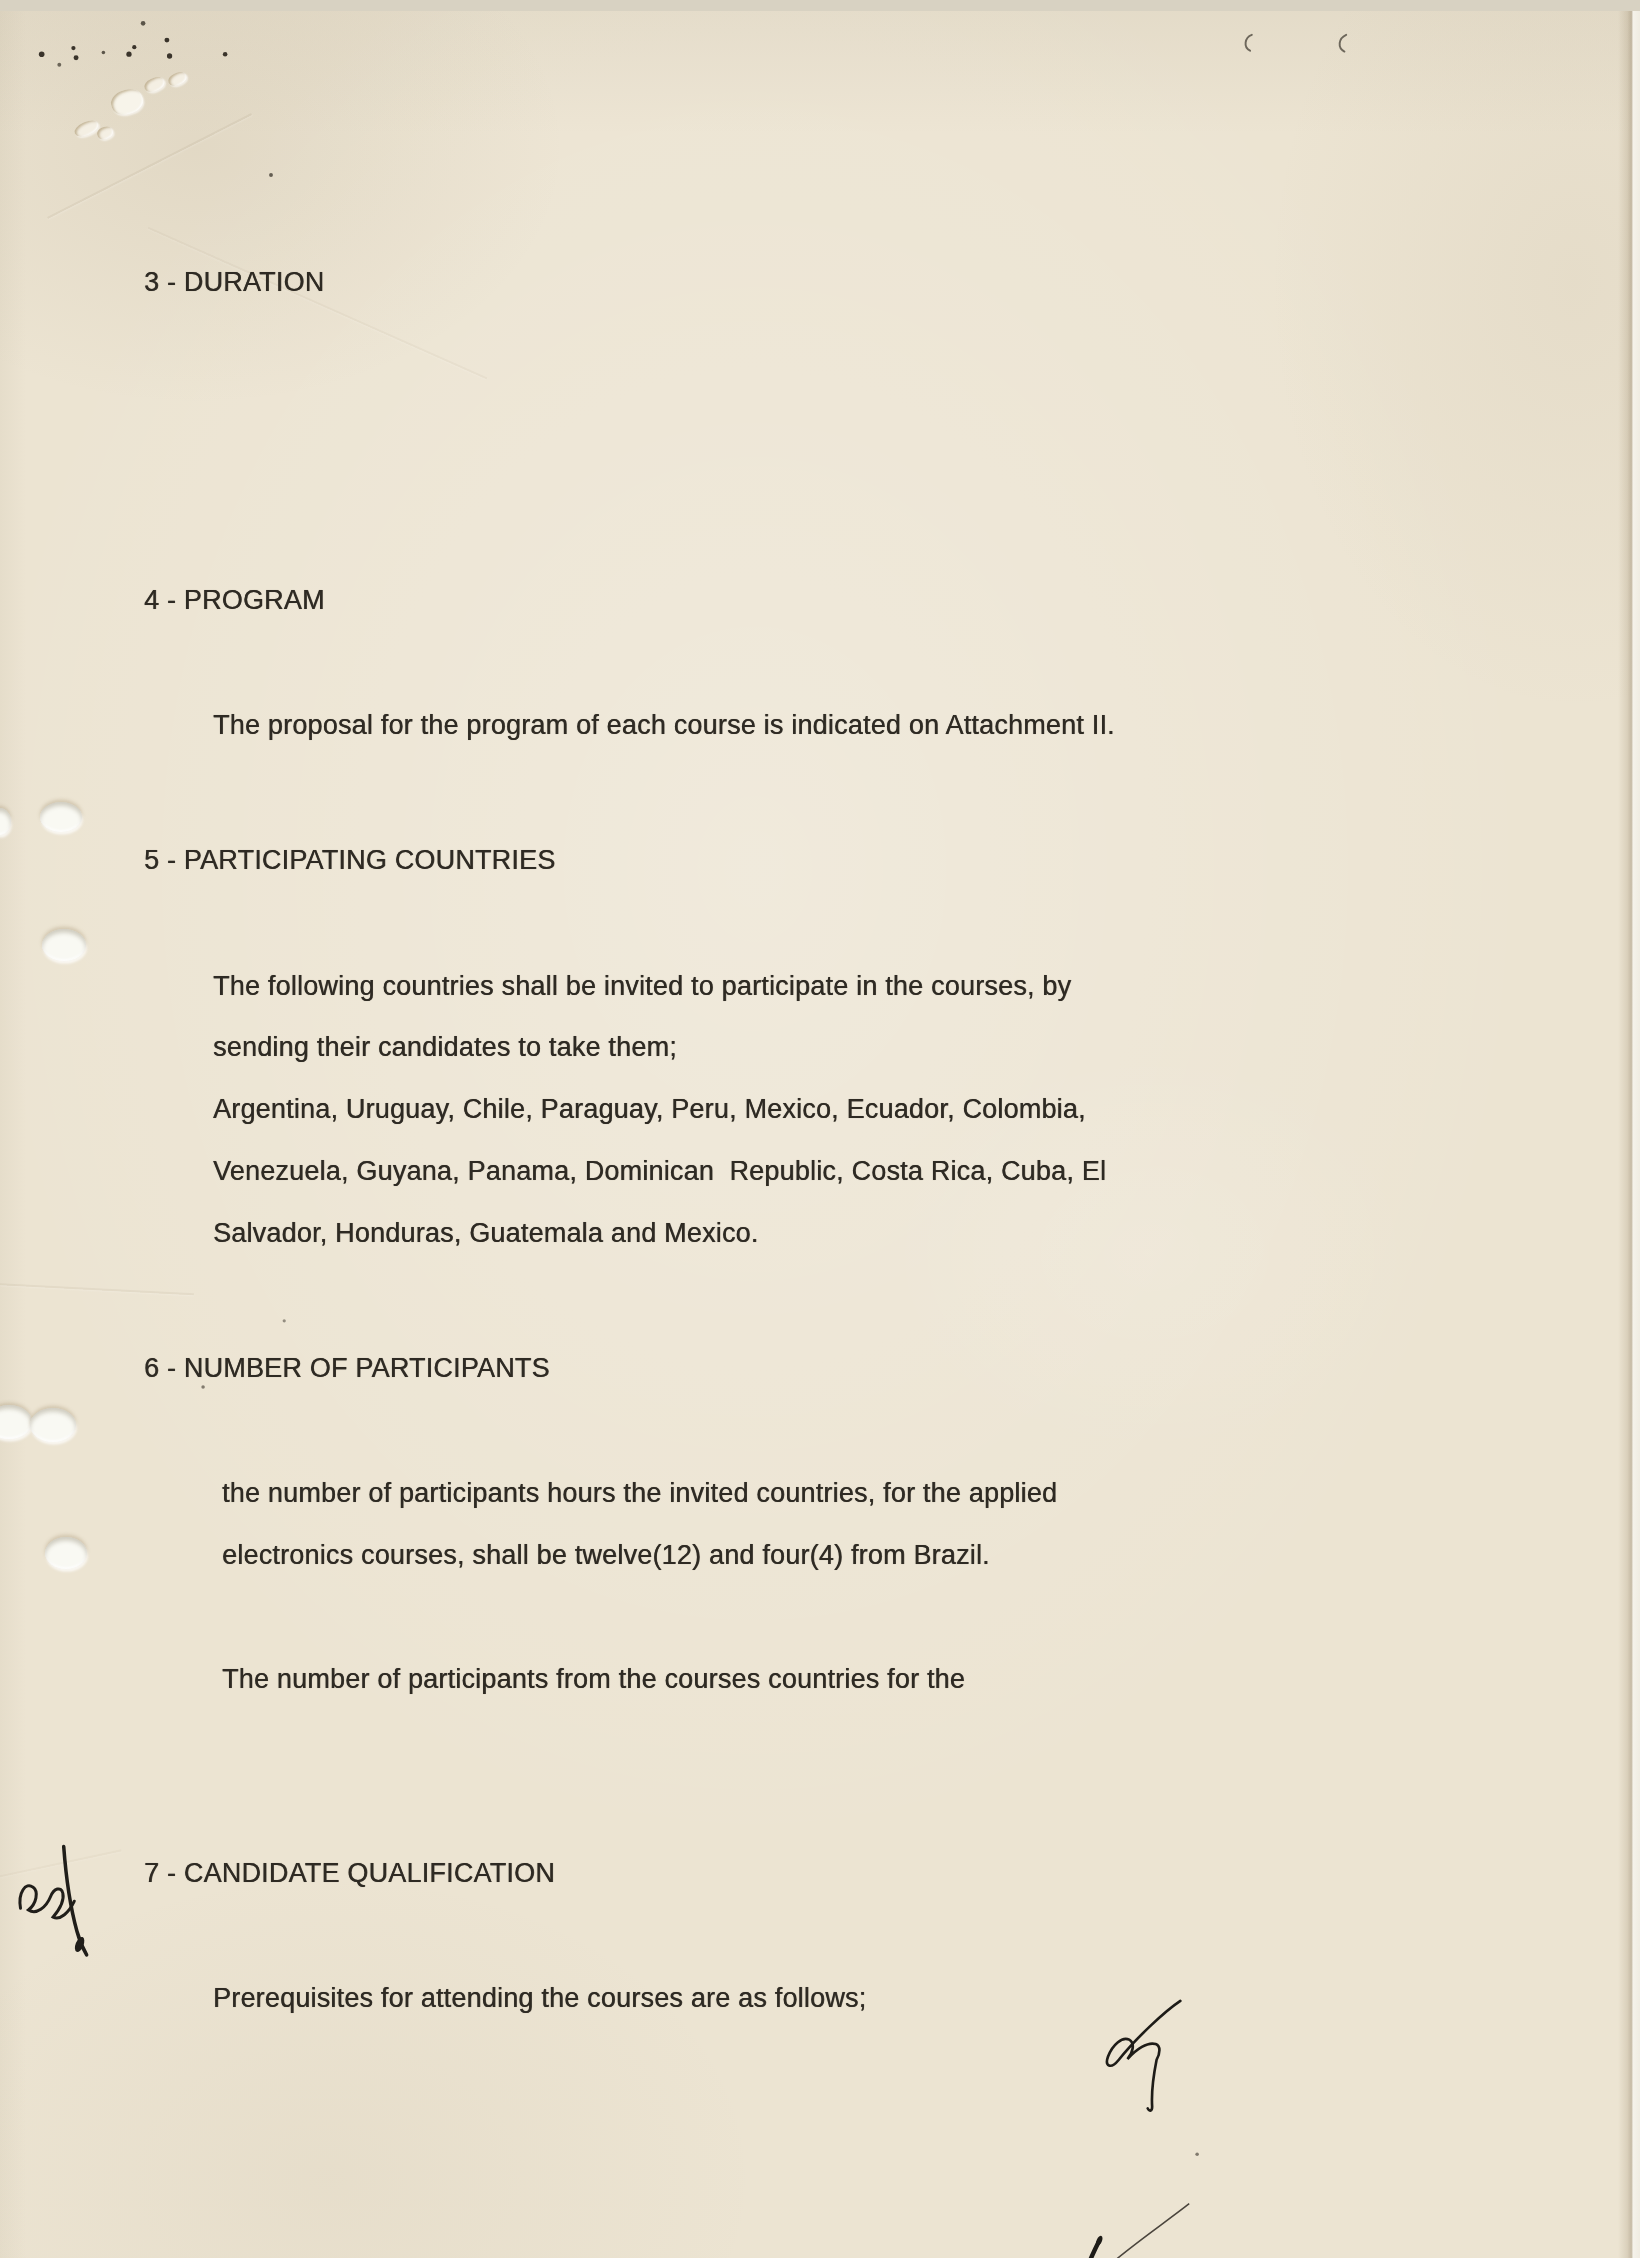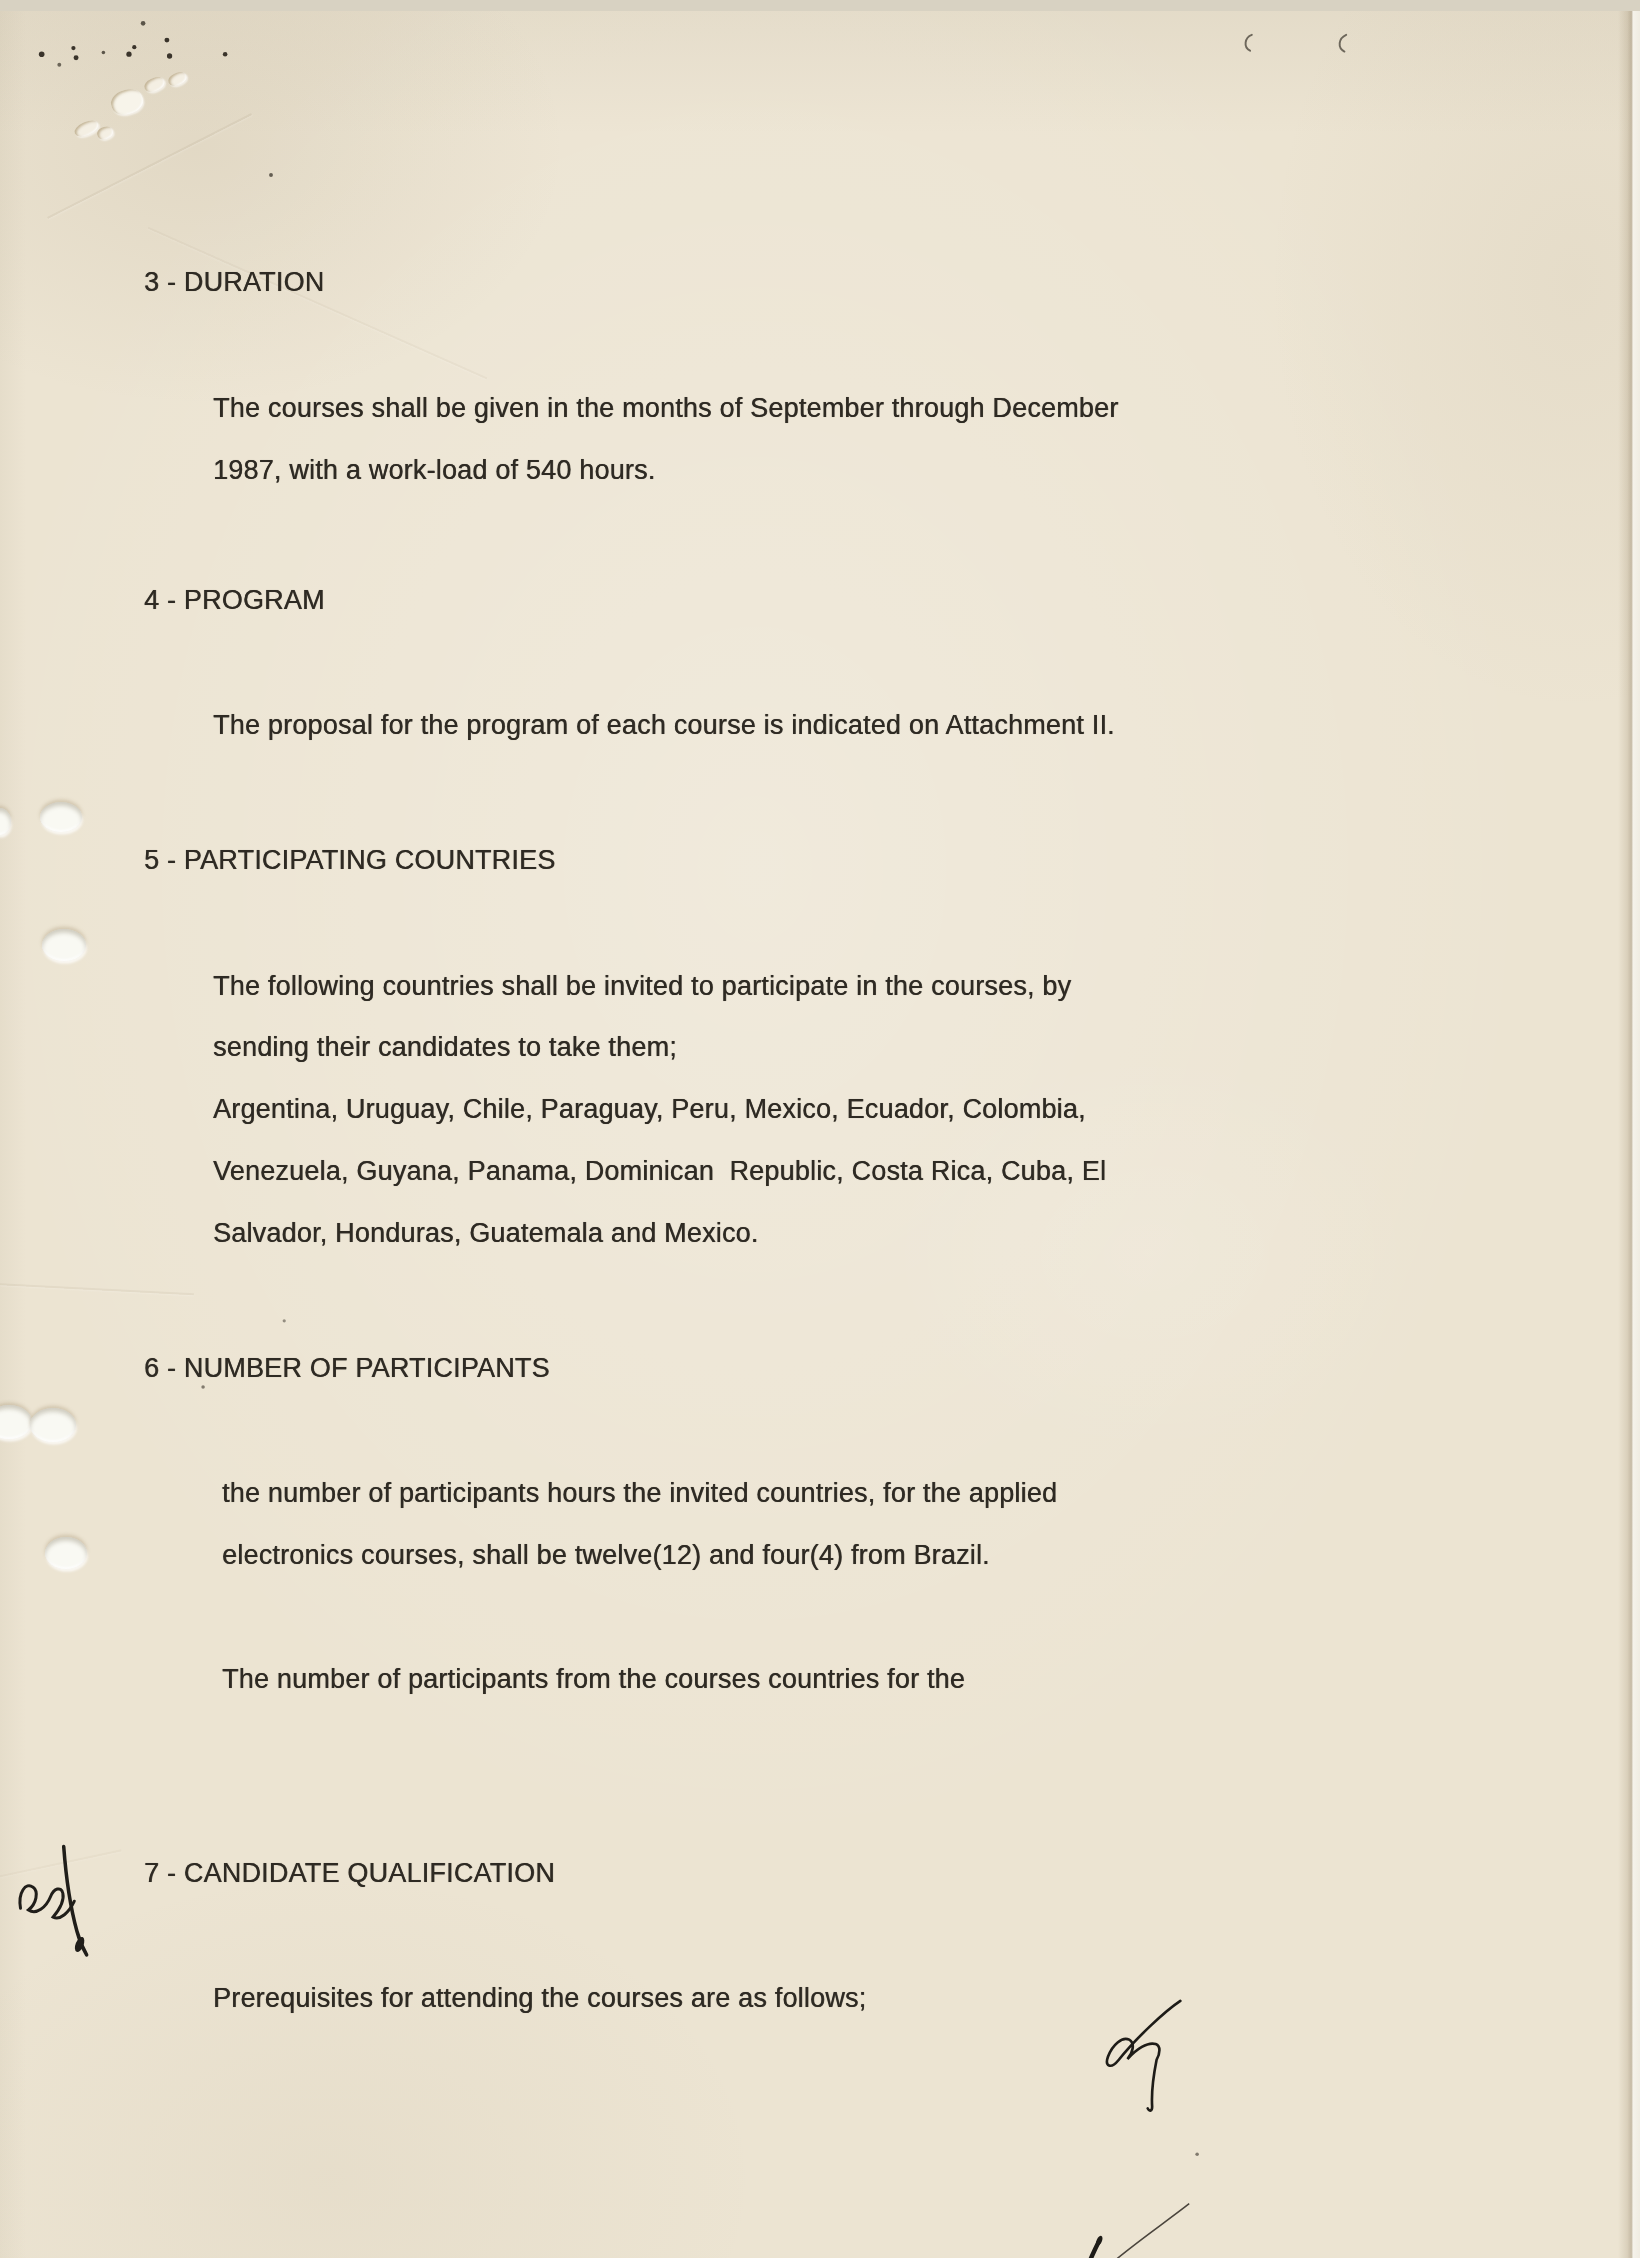--- a/index.html
+++ b/index.html
@@ -97,22 +97,20 @@
   <div class="tear" style="left:168px;top:62px;width:18.5px;height:12.4px;transform:rotate(-24deg)"></div>
 
   <div class="hole" style="left:-12.4px;top:797px;width:23px;height:26.5px"></div>
   <div class="hole" style="left:40px;top:791px;width:42px;height:30px"></div>
   <div class="hole" style="left:42px;top:918px;width:44px;height:32px"></div>
   <div class="hole" style="left:-14px;top:1394px;width:46px;height:34px"></div>
   <div class="hole" style="left:30px;top:1397px;width:46px;height:34px"></div>
   <div class="hole" style="left:45px;top:1526px;width:42px;height:32px"></div>
 
   <div class="line heading" style="top:258px">3 - DURATION</div>
-  <div class="line" style="top:384px">The courses shall be given in the months of September through December</div>
-  <div class="line" style="top:446px">1987, with a work-load of 540 hours.</div>
 
   <div class="line heading" style="top:576px">4 - PROGRAM</div>
   <div class="line" style="top:701px">The proposal for the program of each course is indicated on Attachment II.</div>
 
   <div class="line heading" style="top:836px">5 - PARTICIPATING COUNTRIES</div>
   <div class="line" style="top:962px">The following countries shall be invited to participate in the courses, by</div>
   <div class="line" style="top:1023px">sending their candidates to take them;</div>
   <div class="line" style="top:1085px">Argentina, Uruguay, Chile, Paraguay, Peru, Mexico, Ecuador, Colombia,</div>
   <div class="line" style="top:1147px">Venezuela, Guyana, Panama, Dominican  Republic, Costa Rica, Cuba, El</div>
   <div class="line" style="top:1209px">Salvador, Honduras, Guatemala and Mexico.</div>

